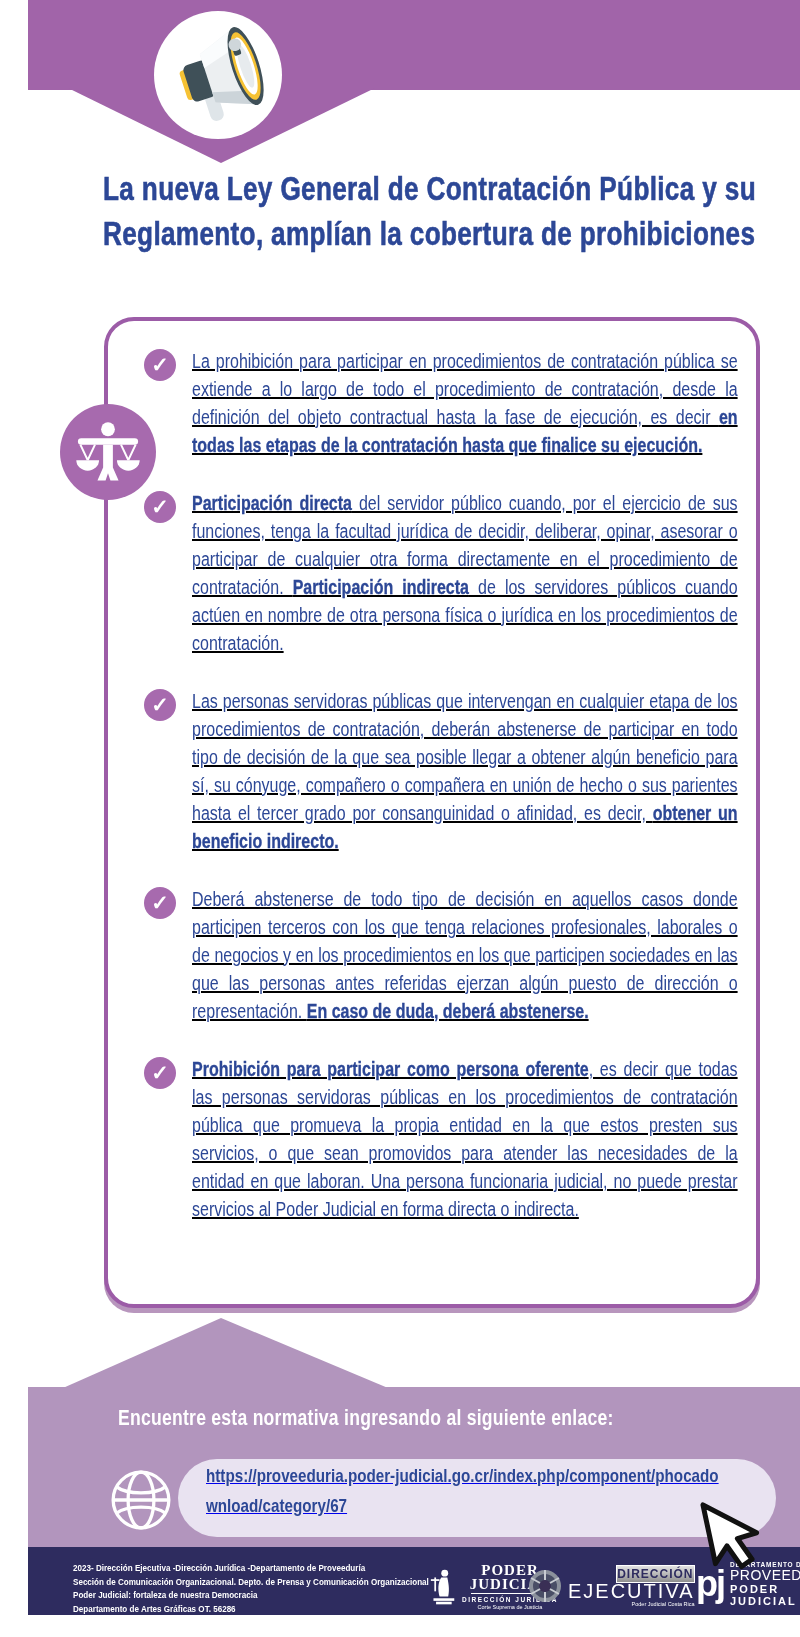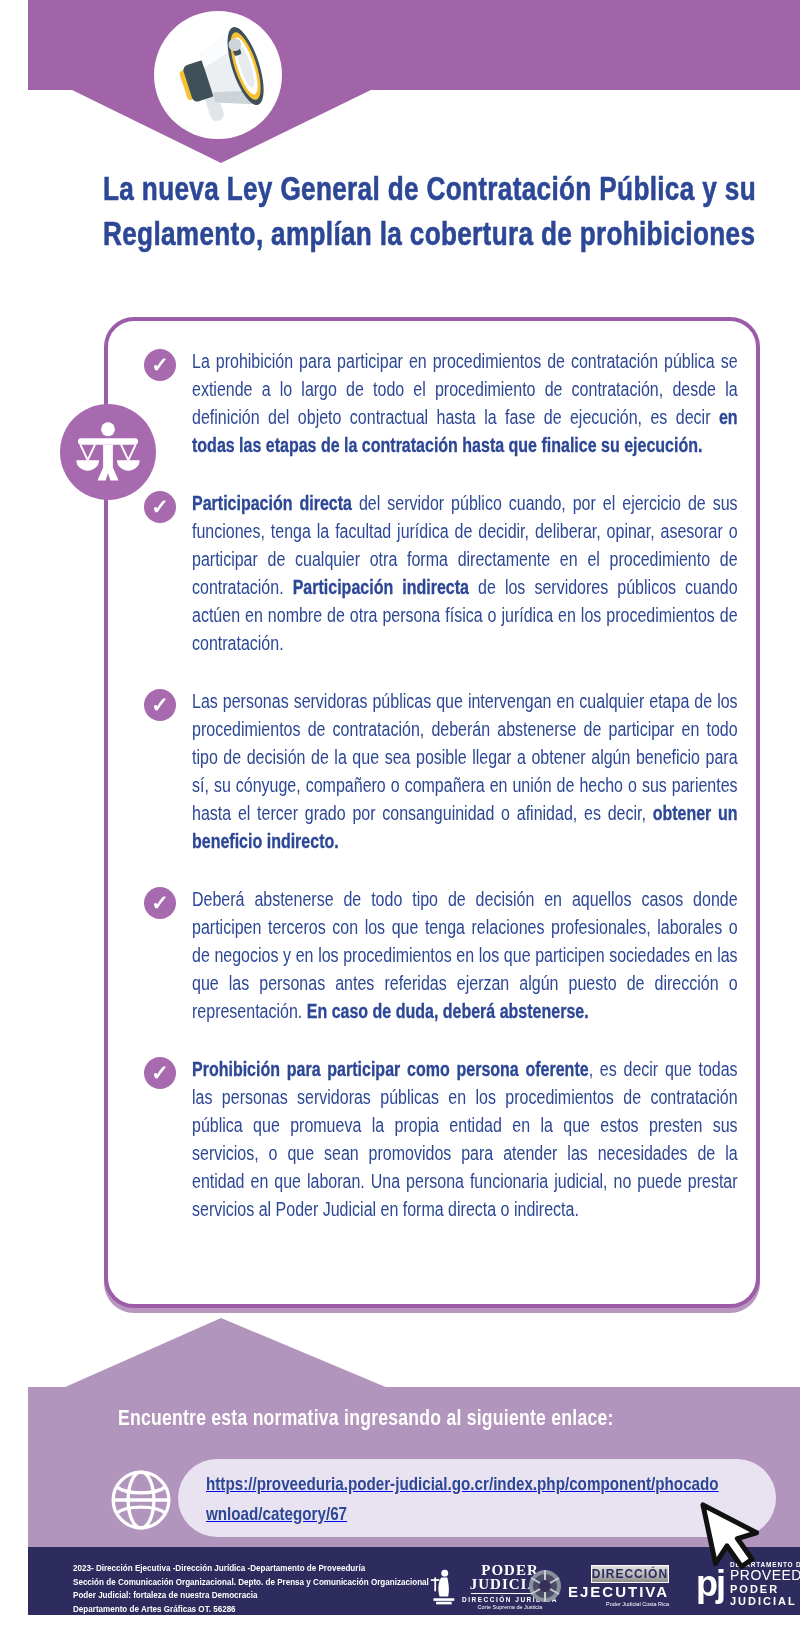--- a/index.html
+++ b/index.html
@@ -17,36 +17,36 @@
               text-align:justify;letter-spacing:.4px;-webkit-text-stroke:.6px #2c4796;}
 
   
   .content-box{position:absolute;left:76px;top:317px;width:656px;height:991px;box-sizing:border-box;
                background:#fff;border:4px solid #9c5ca7;border-radius:30px;
                box-shadow:0 5px 0 rgba(126,64,134,.55);padding:26px 16px 0 36px;overflow:hidden;z-index:1;}
   .bullet{display:flex;gap:16px;}
   .bullet + .bullet{margin-top:30px;}
   .check{flex:0 0 32px;width:32px;height:32px;border-radius:50%;background:#a76aae;color:#fff;
          font-size:21px;font-weight:700;display:flex;align-items:center;justify-content:center;margin-top:2px;}
-  .btext-wrap{width:546px;}
+  .btext-wrap{width:546px;text-decoration:underline;}
   .btext{width:682px;margin:0;transform:scaleX(0.8);transform-origin:0 0;
          font-size:20px;line-height:28px;color:#2c4796;text-align:justify;font-weight:400;}
   .btext .bold{font-weight:700;-webkit-text-stroke:.3px #2c4796;}
 
   .scales-badge{position:absolute;left:32px;top:404px;width:96px;height:96px;border-radius:50%;
                 background:#a76aae;z-index:4;display:flex;align-items:center;justify-content:center;}
 
   
   .triangle-svg{position:absolute;left:0;top:1318px;width:800px;height:70px;display:block;}
   .band-bottom{position:absolute;left:0;top:1387px;width:800px;height:160px;background:#b295bd;}
   .band-heading{position:absolute;left:0;top:1405px;width:676px;text-align:center;margin:0;}
   .band-heading span{display:inline-block;transform:scaleX(0.8);transform-origin:50% 50%;
                      font-size:22px;font-weight:700;color:#fff;letter-spacing:.3px;}
   .url-pill{position:absolute;left:150px;top:1459px;width:598px;height:78px;box-sizing:border-box;
-            background:#e9e3f1;border-radius:39px;padding:10px 20px 0 28px;z-index:2;}
+            background:#e9e3f1;border-radius:39px;padding:2px 20px 0 28px;z-index:2;}
   .url-line{display:block;white-space:nowrap;transform:scaleX(0.8);transform-origin:0 0;
             font-size:19px;line-height:30px;font-weight:700;color:#2c4796;}
   .globe-wrap{position:absolute;left:80px;top:1467px;width:66px;height:66px;z-index:2;}
   .cursor-wrap{position:absolute;left:668px;top:1492px;width:80px;height:80px;z-index:6;transform:rotate(-12deg);}
 
   
   .footer{position:absolute;left:0;top:1547px;width:800px;height:68px;background:#2e2c5f;z-index:1;}
   .credits{position:absolute;left:45px;top:14px;width:430px;transform:scaleX(0.85);transform-origin:0 0;}
   .credit-line{font-size:9.5px;line-height:13.5px;font-weight:700;color:#fff;white-space:nowrap;}
 
@@ -55,21 +55,21 @@
   .pj-col{display:flex;flex-direction:column;align-items:center;}
   .pj-top{font-family:"Liberation Serif",serif;font-weight:700;font-size:15px;line-height:14px;letter-spacing:1px;}
   .pj-rule{width:78px;height:1px;background:#fff;margin:2px 0;}
   .pj-sub1{font-size:6.5px;letter-spacing:1.5px;font-weight:700;}
   .pj-sub2{font-size:5.5px;margin-top:1px;}
 
   .logo-de{left:500px;top:18px;}
   .de-col{display:flex;flex-direction:column;align-items:flex-end;}
   .de-box{background:linear-gradient(#e2e2e2,#8f8f8f);border:1px solid #fff;padding:0 0;
           font-size:12px;font-weight:700;color:#2e2c5f;letter-spacing:1px;line-height:16px;}
-  .de-main{font-size:15px;font-weight:700;letter-spacing:2px;line-height:17px;}
+  .de-main{font-size:20px;font-weight:400;letter-spacing:2px;line-height:17px;}
   .de-sub{font-size:5.5px;margin-top:1px;}
 
   .logo-prov{left:668px;top:14px;}
   .prov-mono{font-size:36px;font-weight:700;line-height:36px;letter-spacing:-2px;}
   .prov-col{display:flex;flex-direction:column;align-items:flex-start;}
   .prov-l1{font-size:6.5px;font-weight:700;letter-spacing:.8px;}
   .prov-l2{font-size:14px;font-weight:400;letter-spacing:.5px;line-height:15px;}
   .prov-l3{font-size:11px;font-weight:700;letter-spacing:2px;}
 </style>
 </head>

